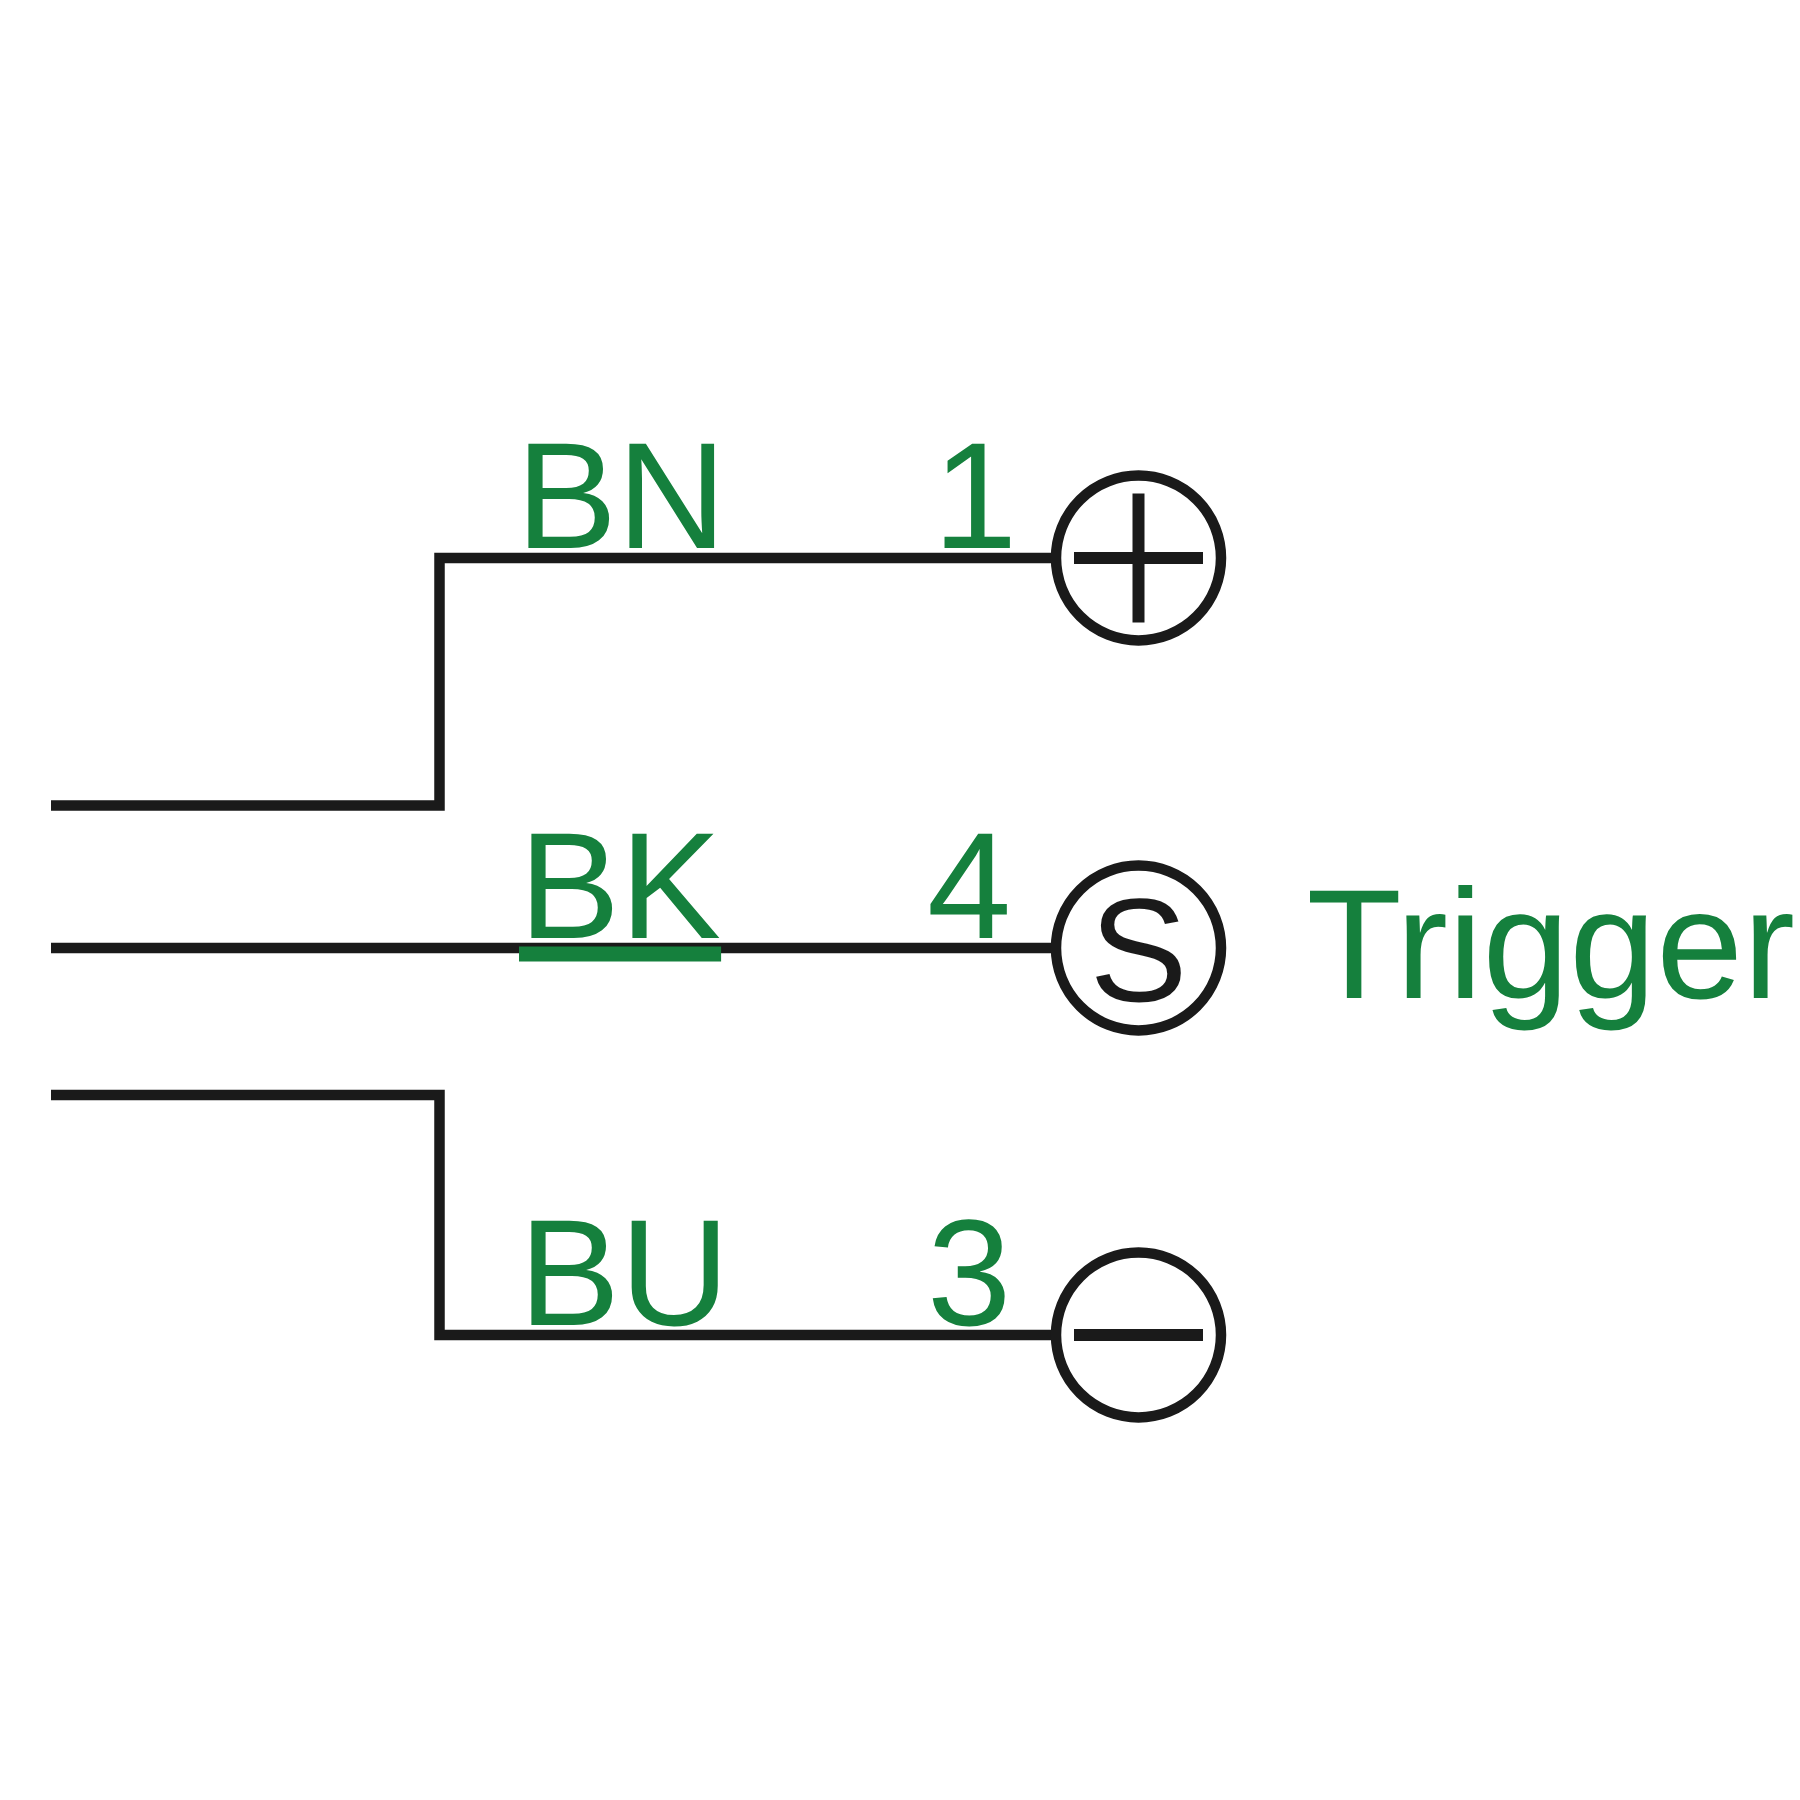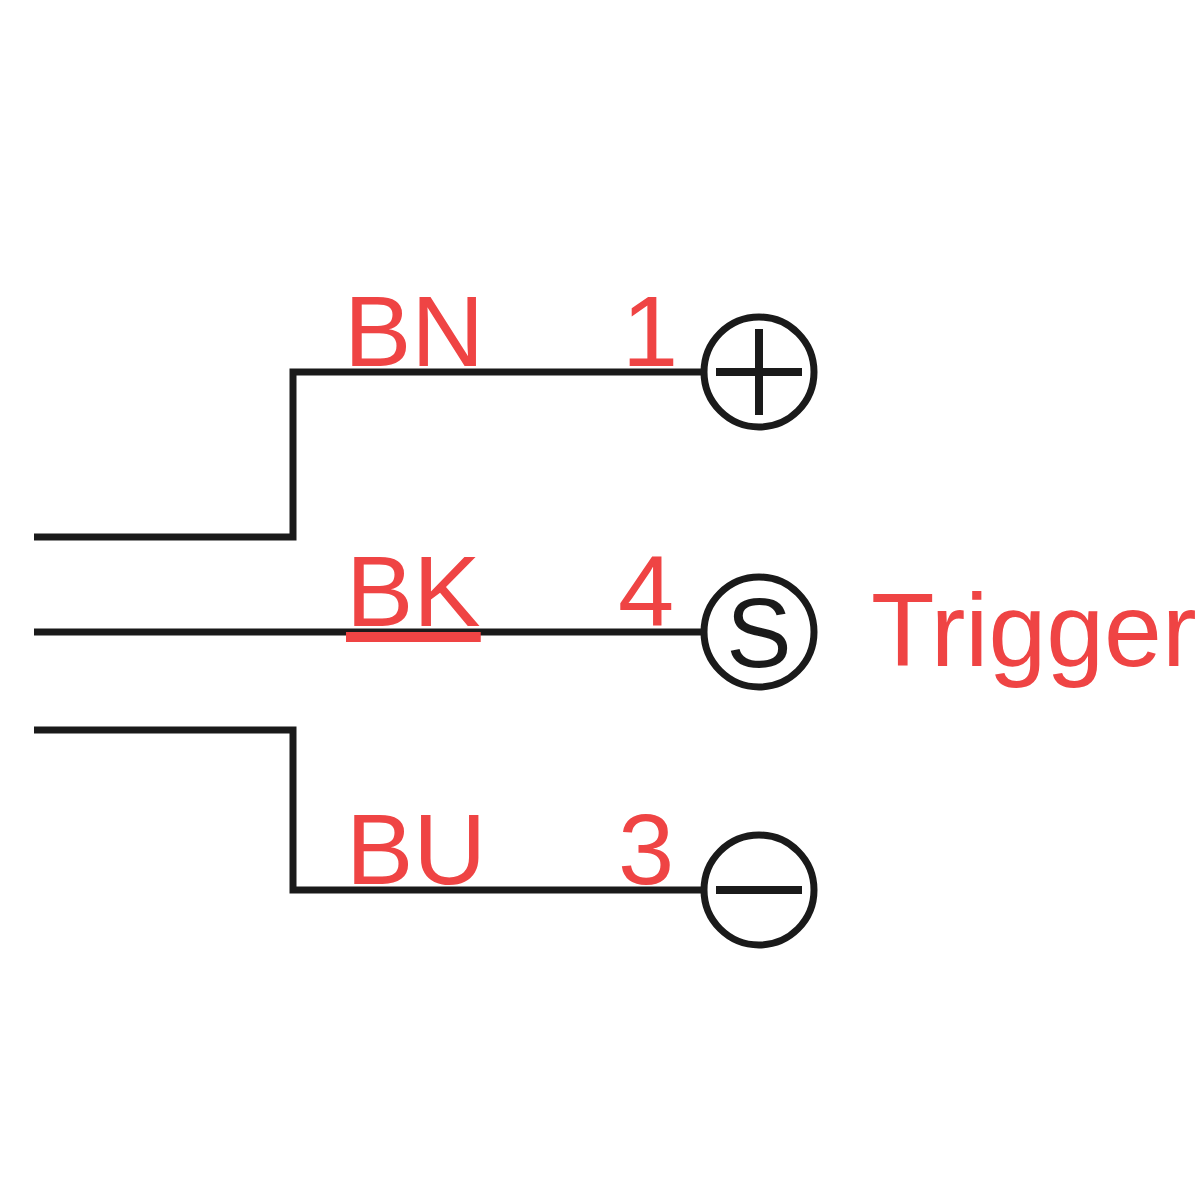--- a/index.html
+++ b/index.html
@@ -35,21 +35,21 @@
     stroke: #1a1a1a;
     stroke-width: 7;
   }
   .sym-stroke {
     stroke: #1a1a1a;
     stroke-width: 8;
     stroke-linecap: butt;
   }
   .diagram-text {
     position: absolute;
-    color: #ef4444;
+    color: #15803d;
     font-family: "Liberation Sans", sans-serif;
     font-weight: 400;
     white-space: nowrap;
     line-height: 1;
     letter-spacing: 0px;
   }
   .wire-code {
     font-size: 101px;
   }
   .pin-number {

